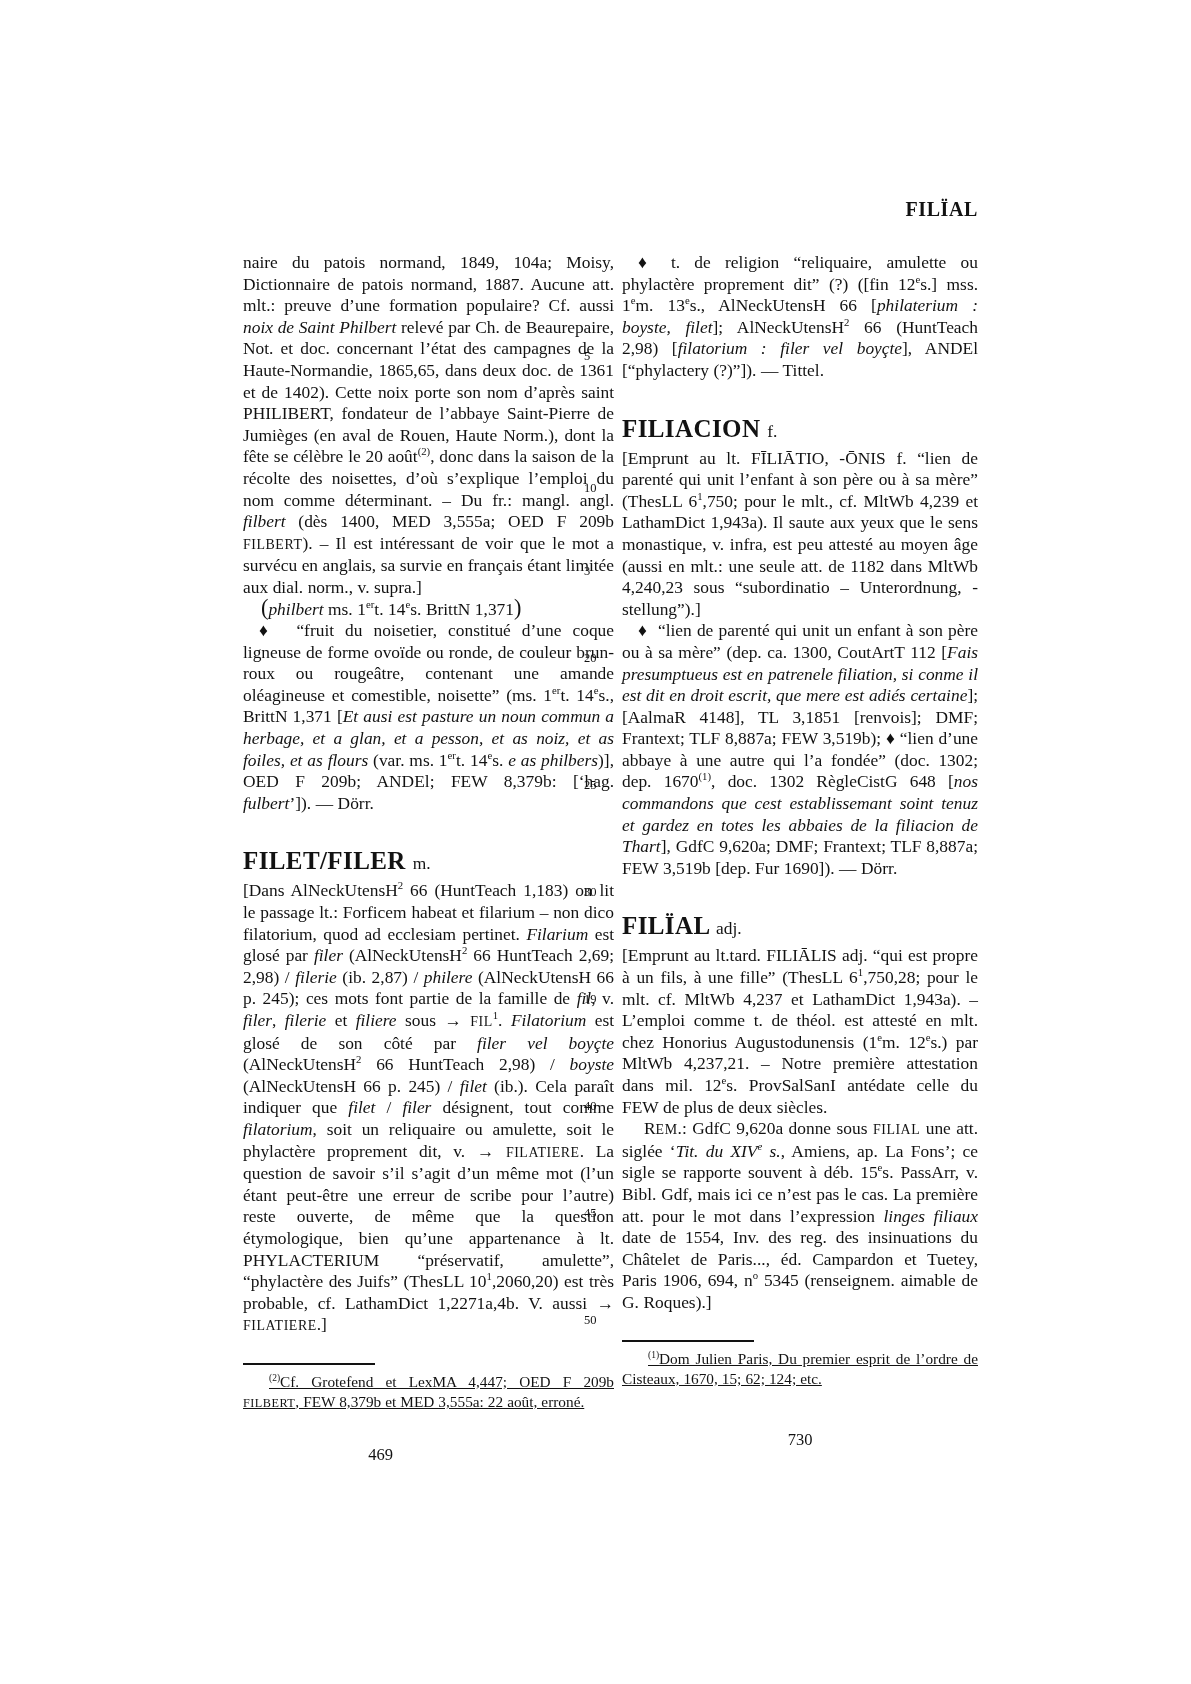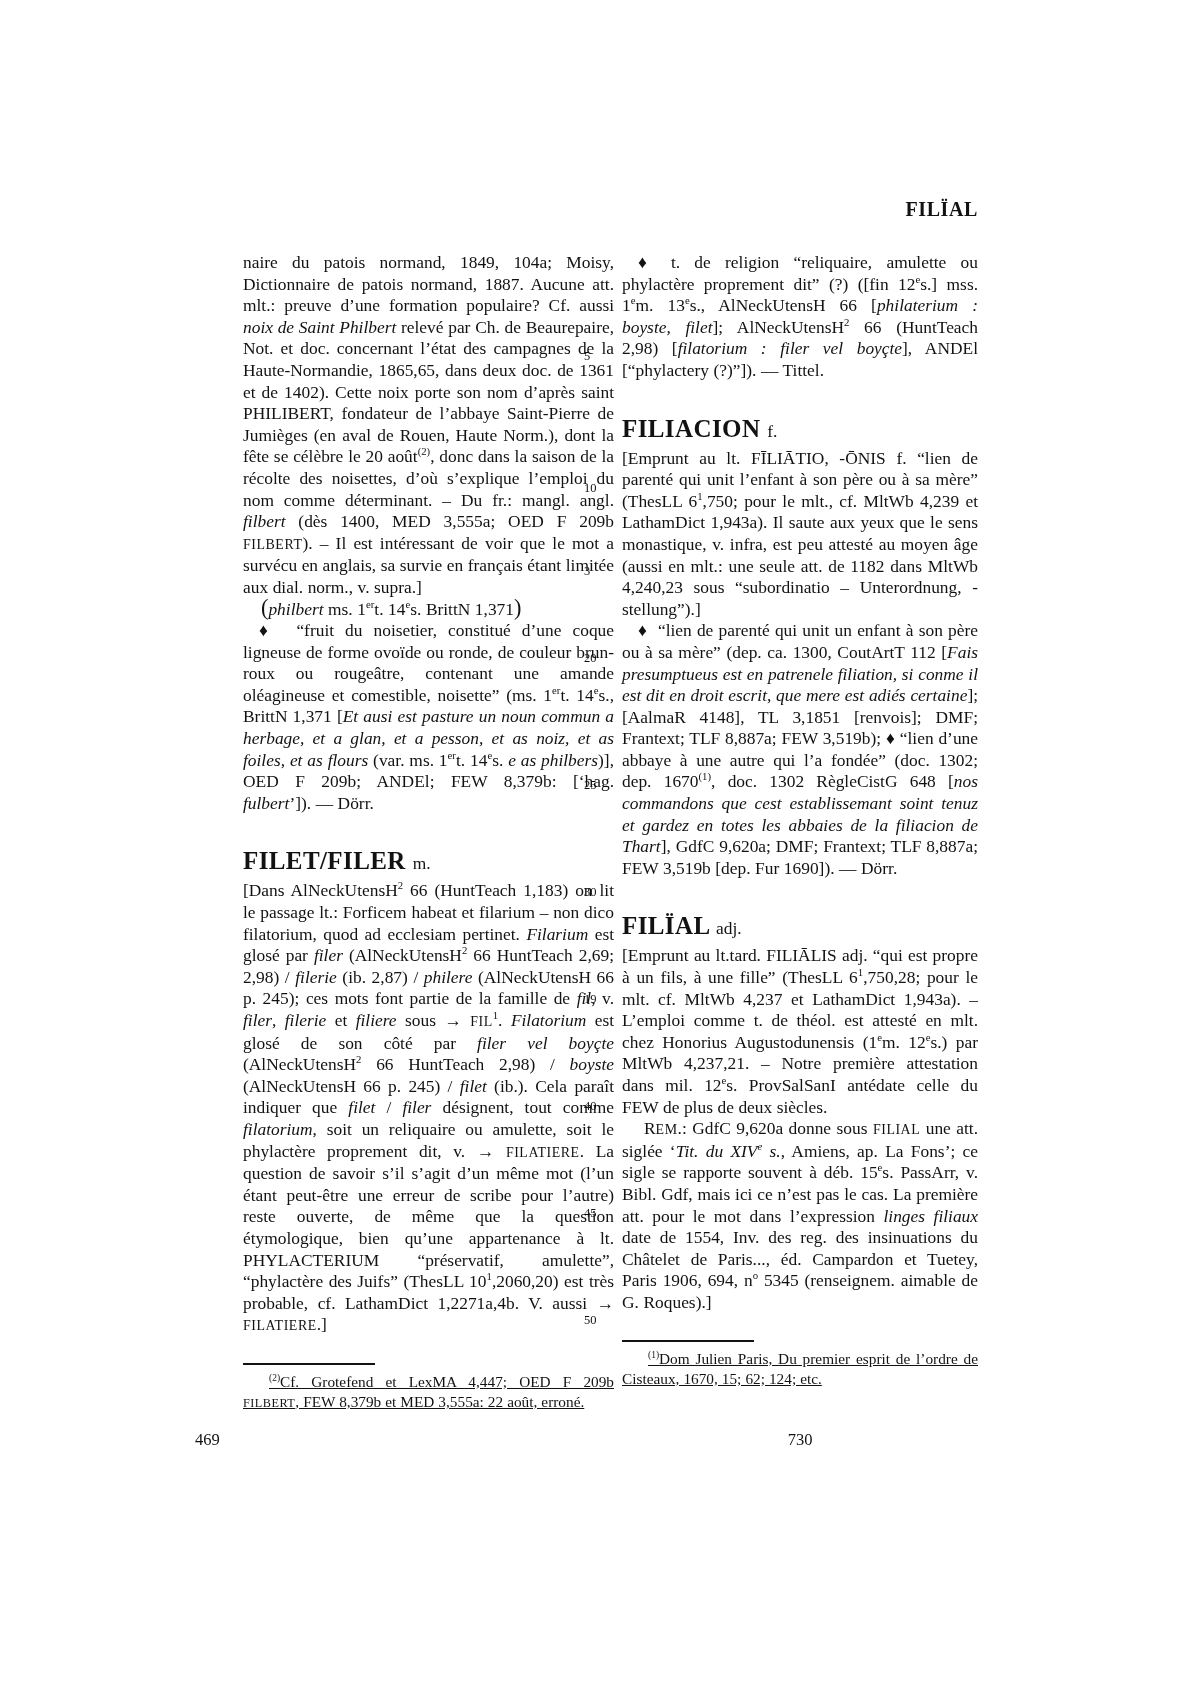--- a/index.html
+++ b/index.html
@@ -14,21 +14,21 @@
   .para{margin:0;}
   .attest{text-indent:18px;}
   .sense{text-indent:16px;}
   .remark{text-indent:22px;}
   .headword-line{margin:33px 0 3px 0;font-size:25px;font-weight:bold;letter-spacing:0.4px;line-height:27px;}
   .headword-line .pos{font-size:17.4px;font-weight:normal;letter-spacing:0;}
   .footnote-rule{width:132px;height:0;border-top:2px solid #121212;margin:26px 0 7px 0;}
   .footnote{margin:0;font-size:15.3px;line-height:20.4px;text-indent:26px;text-decoration:underline;}
   .ln{position:absolute;left:584px;width:26px;font-size:12.5px;line-height:13px;text-align:left;color:#121212;}
   .pageno{position:absolute;top:1430px;font-size:16.5px;}
-  .pageno-left{left:195px;width:371px;text-align:left;}
+  .pageno-left{left:195px;width:371px;text-align:center;margin-top:15px;}
   .pageno-right{left:622px;width:356px;text-align:center;}
   .sc{font-size:0.8em;letter-spacing:0.04em;}
   sup{font-size:0.62em;line-height:0;vertical-align:super;}
   .bp{font-size:1.28em;line-height:0;}
   i{font-style:italic;}
 </style>
 </head>
 <body>
 
 <div class="page">

